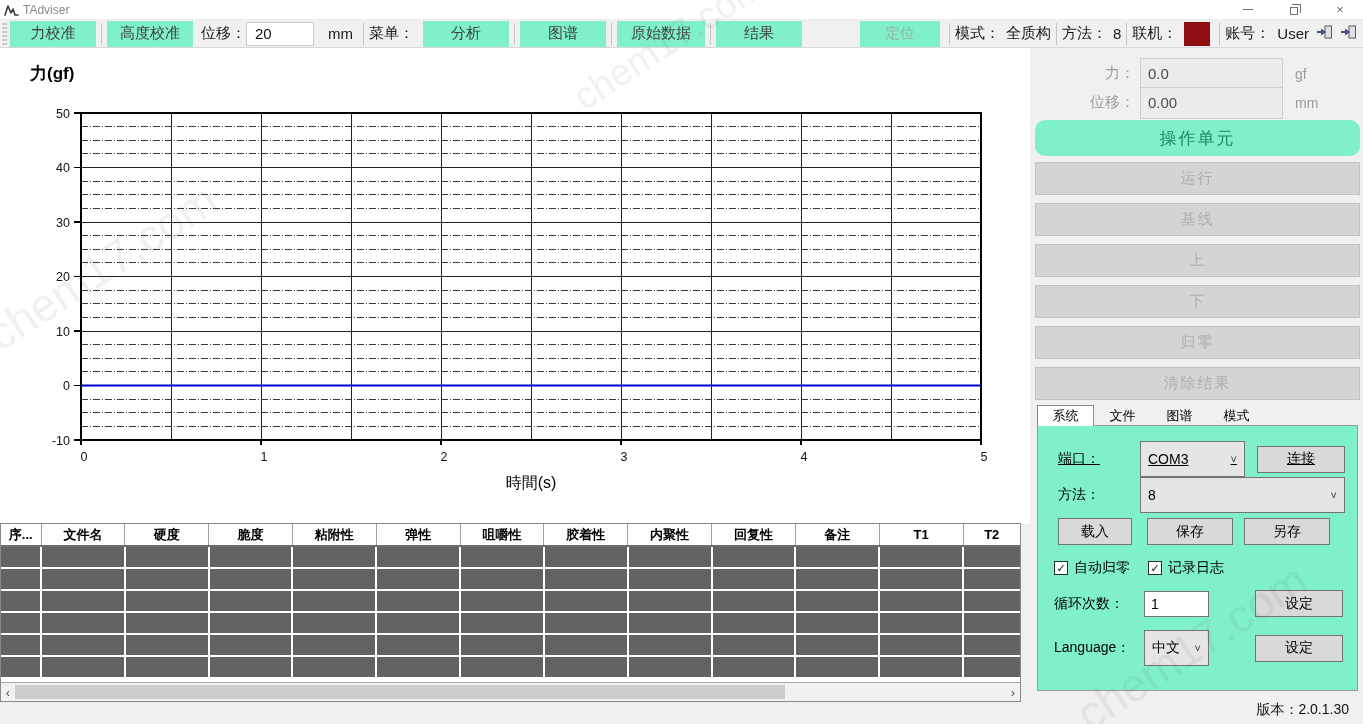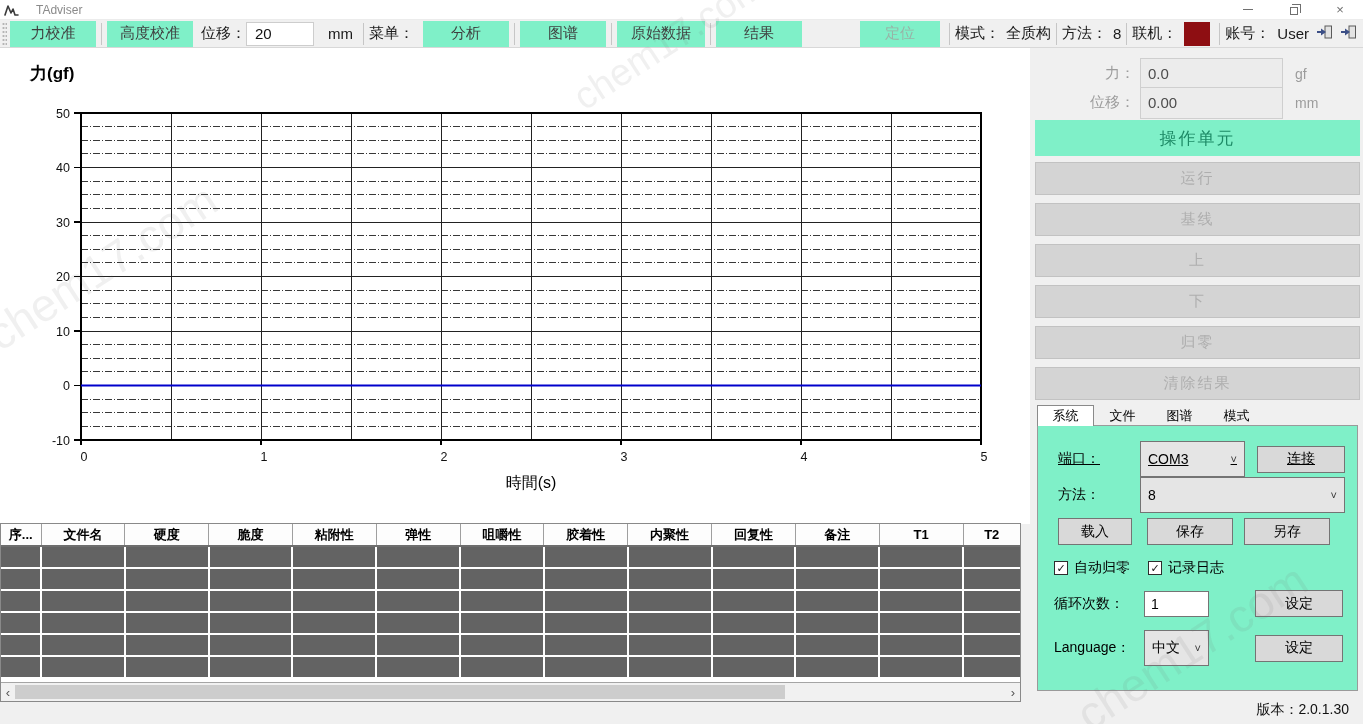--- a/index.html
+++ b/index.html
@@ -5,21 +5,21 @@
   :root{ --accent:#7FF0C8; --online:#8E0E12; --cell:#636363; }
   *{box-sizing:border-box; margin:0; padding:0;}
   html,body{background:#e9e9e9;}
   body{font-family:"Liberation Sans","DejaVu Sans",sans-serif;}
   .app{position:relative;width:1363px;height:724px;background:#f0f0f0;overflow:hidden;}
 
   
   .titlebar{position:absolute;left:0;top:0;width:1363px;height:20px;background:#ffffff;
     display:flex;align-items:center;border-bottom:1px solid #ececec;}
   .titlebar .logo{margin-left:4px;display:flex;align-items:center;}
-  .titlebar .title{margin-left:17px;font-size:12px;color:#8a8a8a;}
+  .titlebar .title{margin-left:4px;font-size:12px;color:#8a8a8a;}
   .wincontrols{margin-left:auto;display:flex;height:100%;}
   .winbtn{width:46px;height:100%;display:flex;align-items:center;justify-content:center;color:#6f6f6f;}
   .min-glyph{display:inline-block;width:10px;height:1px;background:#6f6f6f;}
   .restore-glyph{position:relative;display:inline-block;width:8px;height:8px;border:1px solid #6f6f6f;margin-top:2px;}
   .restore-glyph::before{content:"";position:absolute;left:1px;top:-4px;width:8px;height:8px;border:1px solid #6f6f6f;border-bottom:none;border-left:none;}
   .close-glyph{font-size:13px;line-height:1;color:#6f6f6f;}
 
   
   .toolbar{position:absolute;left:0;top:20px;width:1363px;height:28px;background:#f0f0f0;
     display:flex;align-items:center;border-bottom:1px solid #d8d8d8;font-size:15px;color:#3f3f3f;}
@@ -61,21 +61,21 @@
   .hthumb{position:absolute;left:14px;top:2px;width:770px;height:14px;background:#cdcdcd;}
 
   
   .side{position:absolute;left:1035px;top:48px;width:328px;height:676px;background:#f0f0f0;}
   .readout-row{position:absolute;left:0;height:25px;display:flex;align-items:center;}
   .readout-label{width:100px;text-align:right;color:#9c9c9c;font-size:15px;}
   .readout-input{width:143px;height:32px;margin-left:5px;background:#ececec;border:1px solid #cfcfcf;
     font-size:15px;color:#4d4d4d;padding-left:7px;font-family:inherit;}
   .readout-unit{margin-left:12px;color:#9c9c9c;font-size:14px;}
   .operate-btn{position:absolute;left:0;top:72px;width:325px;height:36px;background:var(--accent);
-    display:flex;align-items:center;justify-content:center;font-size:17px;color:#1d8a66;letter-spacing:2px;}
+    display:flex;align-items:center;justify-content:center;font-size:17px;color:#1d8a66;letter-spacing:2px;border-radius:10px;}
   .actions{position:absolute;left:0;top:114px;width:325px;}
   .gray-btn{width:325px;height:33px;margin-bottom:8px;background:#d4d4d4;border:1px solid #c2c2c2;
     display:flex;align-items:center;justify-content:center;font-size:15px;color:#aeaeae;letter-spacing:2px;}
   .tabs{position:absolute;left:2px;top:357px;display:flex;height:21px;font-size:13px;}
   .tab{width:57px;height:21px;display:flex;align-items:center;justify-content:center;color:#000;}
   .tabs .tab:first-child{background:#fff;border:1px solid #8a8a8a;border-bottom:none;position:relative;z-index:2;}
   .sys-panel{position:absolute;left:2px;top:377px;width:321px;height:266px;background:var(--accent);
     border:1px solid #9a9a9a;}
   .srow{position:absolute;display:flex;align-items:center;}
   .slabel{font-size:14px;color:#000;white-space:nowrap;}

